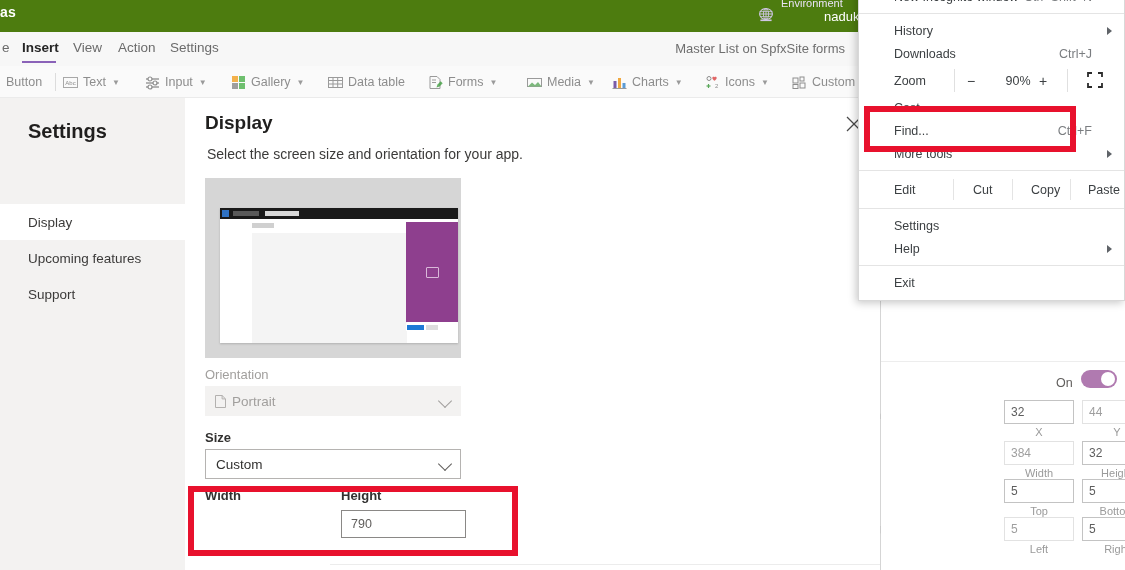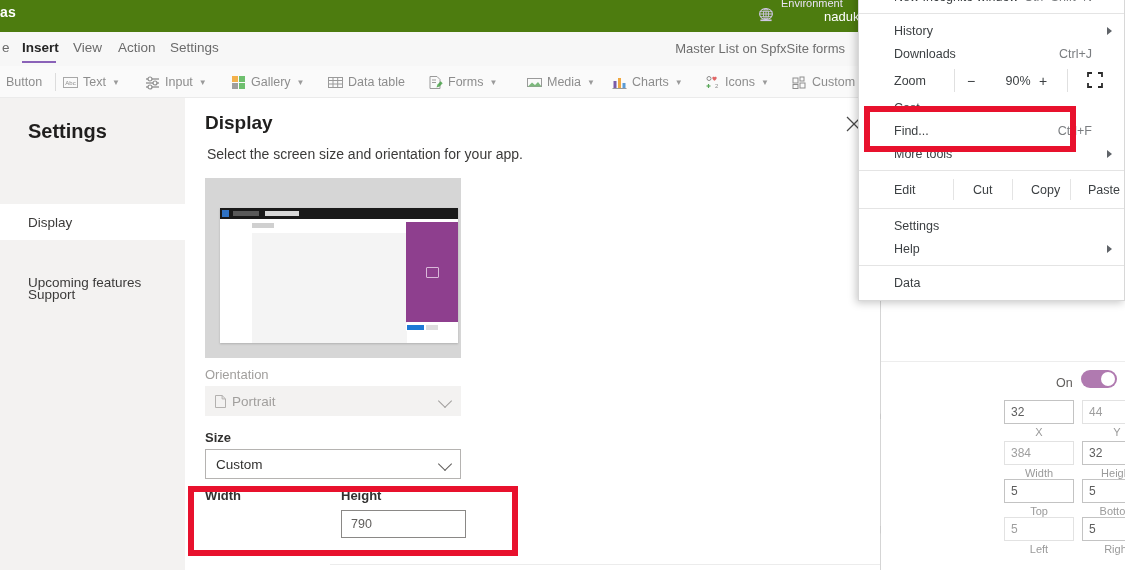--- a/index.html
+++ b/index.html
@@ -318,21 +318,21 @@
   <div class="rp-cap" style="left:201px;top:445px;">Right</div>
 </div>
 
 <div class="abs" id="settings-dialog">
 
   <div class="abs" id="settings-nav">
     <div class="abs" id="settings-heading">Settings</div>
     <div class="navitem selected" style="top:106px;">
       <span>Display</span>
     </div>
-    <div class="navitem" style="top:142px;margin-top:24px;">
+    <div class="navitem" style="top:142px;">
       <span>Upcoming features</span>
     </div>
     <div class="navitem" style="top:178px;">
       <span>Support</span>
     </div>
   </div>
 
   <div class="abs" id="settings-body">
     <div class="abs" id="display-title">Display</div>
     <div class="abs" id="display-sub">Select the screen size and orientation for your app.</div>
@@ -453,18 +453,18 @@
     <span class="cm-label">Settings</span>
   </div>
   <div class="cm-row">
     <span class="cm-label">Help</span>
     <span class="cm-arrow"></span>
   </div>
 
   <div class="cm-sep"></div>
 
   <div class="cm-row">
-    <span class="cm-label">Data</span>
+    <span class="cm-label">Exit</span>
   </div>
 </div>
 
 <div class="redbox" id="redbox-zoom"></div>
 <div class="redbox" id="redbox-wh"></div>
 
 </body></html>

